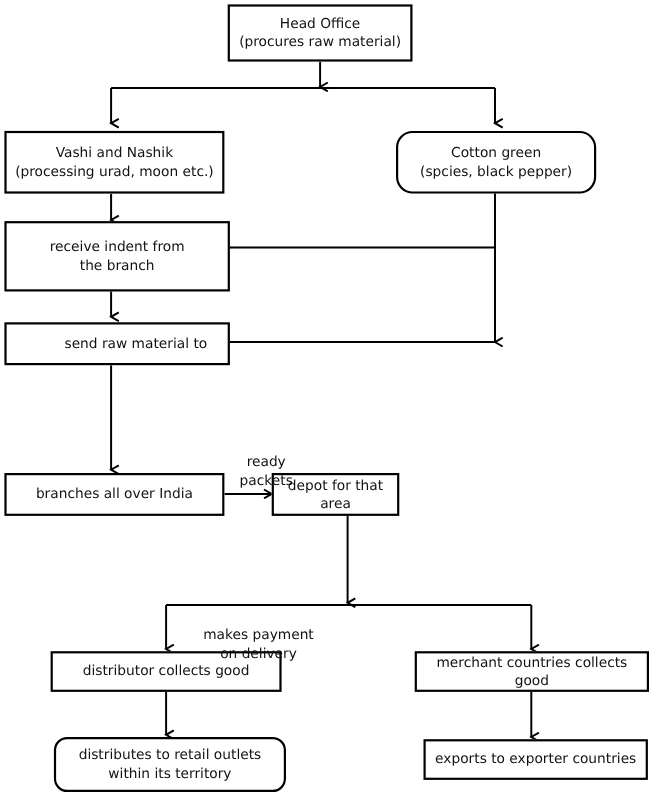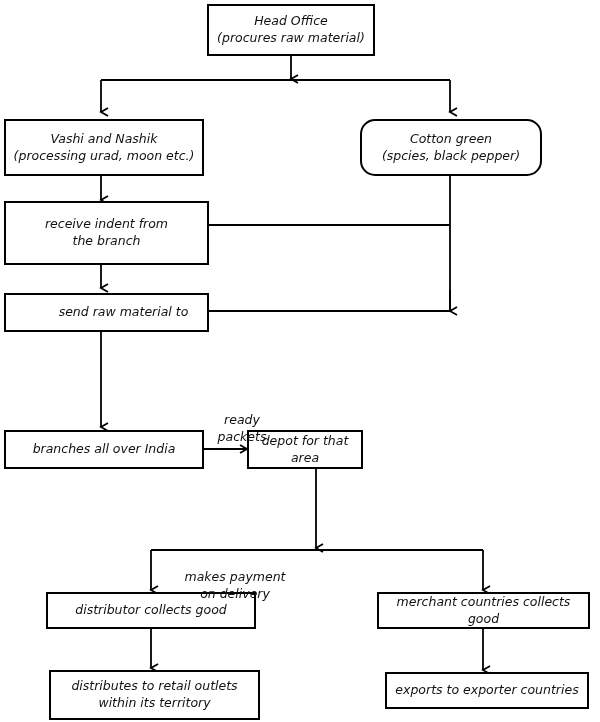--- a/index.html
+++ b/index.html
@@ -7,21 +7,20 @@
     padding: 0;
     background: #ffffff;
   }
   #flowchart-canvas {
     position: relative;
     width: 600px;
     height: 722px;
     background: #ffffff;
     font-family: "DejaVu Sans", sans-serif;
     overflow: hidden;
-    font-style: italic;
   }
   #connector-layer {
     position: absolute;
     left: 0;
     top: 0;
     width: 600px;
     height: 722px;
     pointer-events: none;
   }
   .node {
@@ -143,21 +142,21 @@
   </div>
 
   <div class="node" style="left:46px; top:592px; width:210px; height:37px;">
     <span class="node-text">distributor collects good</span>
   </div>
 
   <div class="node" style="left:377px; top:592px; width:213px; height:37px;">
     <span class="node-text">merchant countries collects good</span>
   </div>
 
-  <div class="node" style="left:49px; top:670px; width:211px; height:50px;">
+  <div class="node" style="left:49px; top:670px; width:211px; height:50px;border-radius:12px;">
     <span class="node-text">distributes to retail outlets
 within its territory</span>
   </div>
 
   <div class="node" style="left:385px; top:672px; width:204px; height:37px;">
     <span class="node-text">exports to exporter countries</span>
   </div>
 
   <div class="edge-label" style="left:198px; top:396px; width:88px;">
     <span>ready

